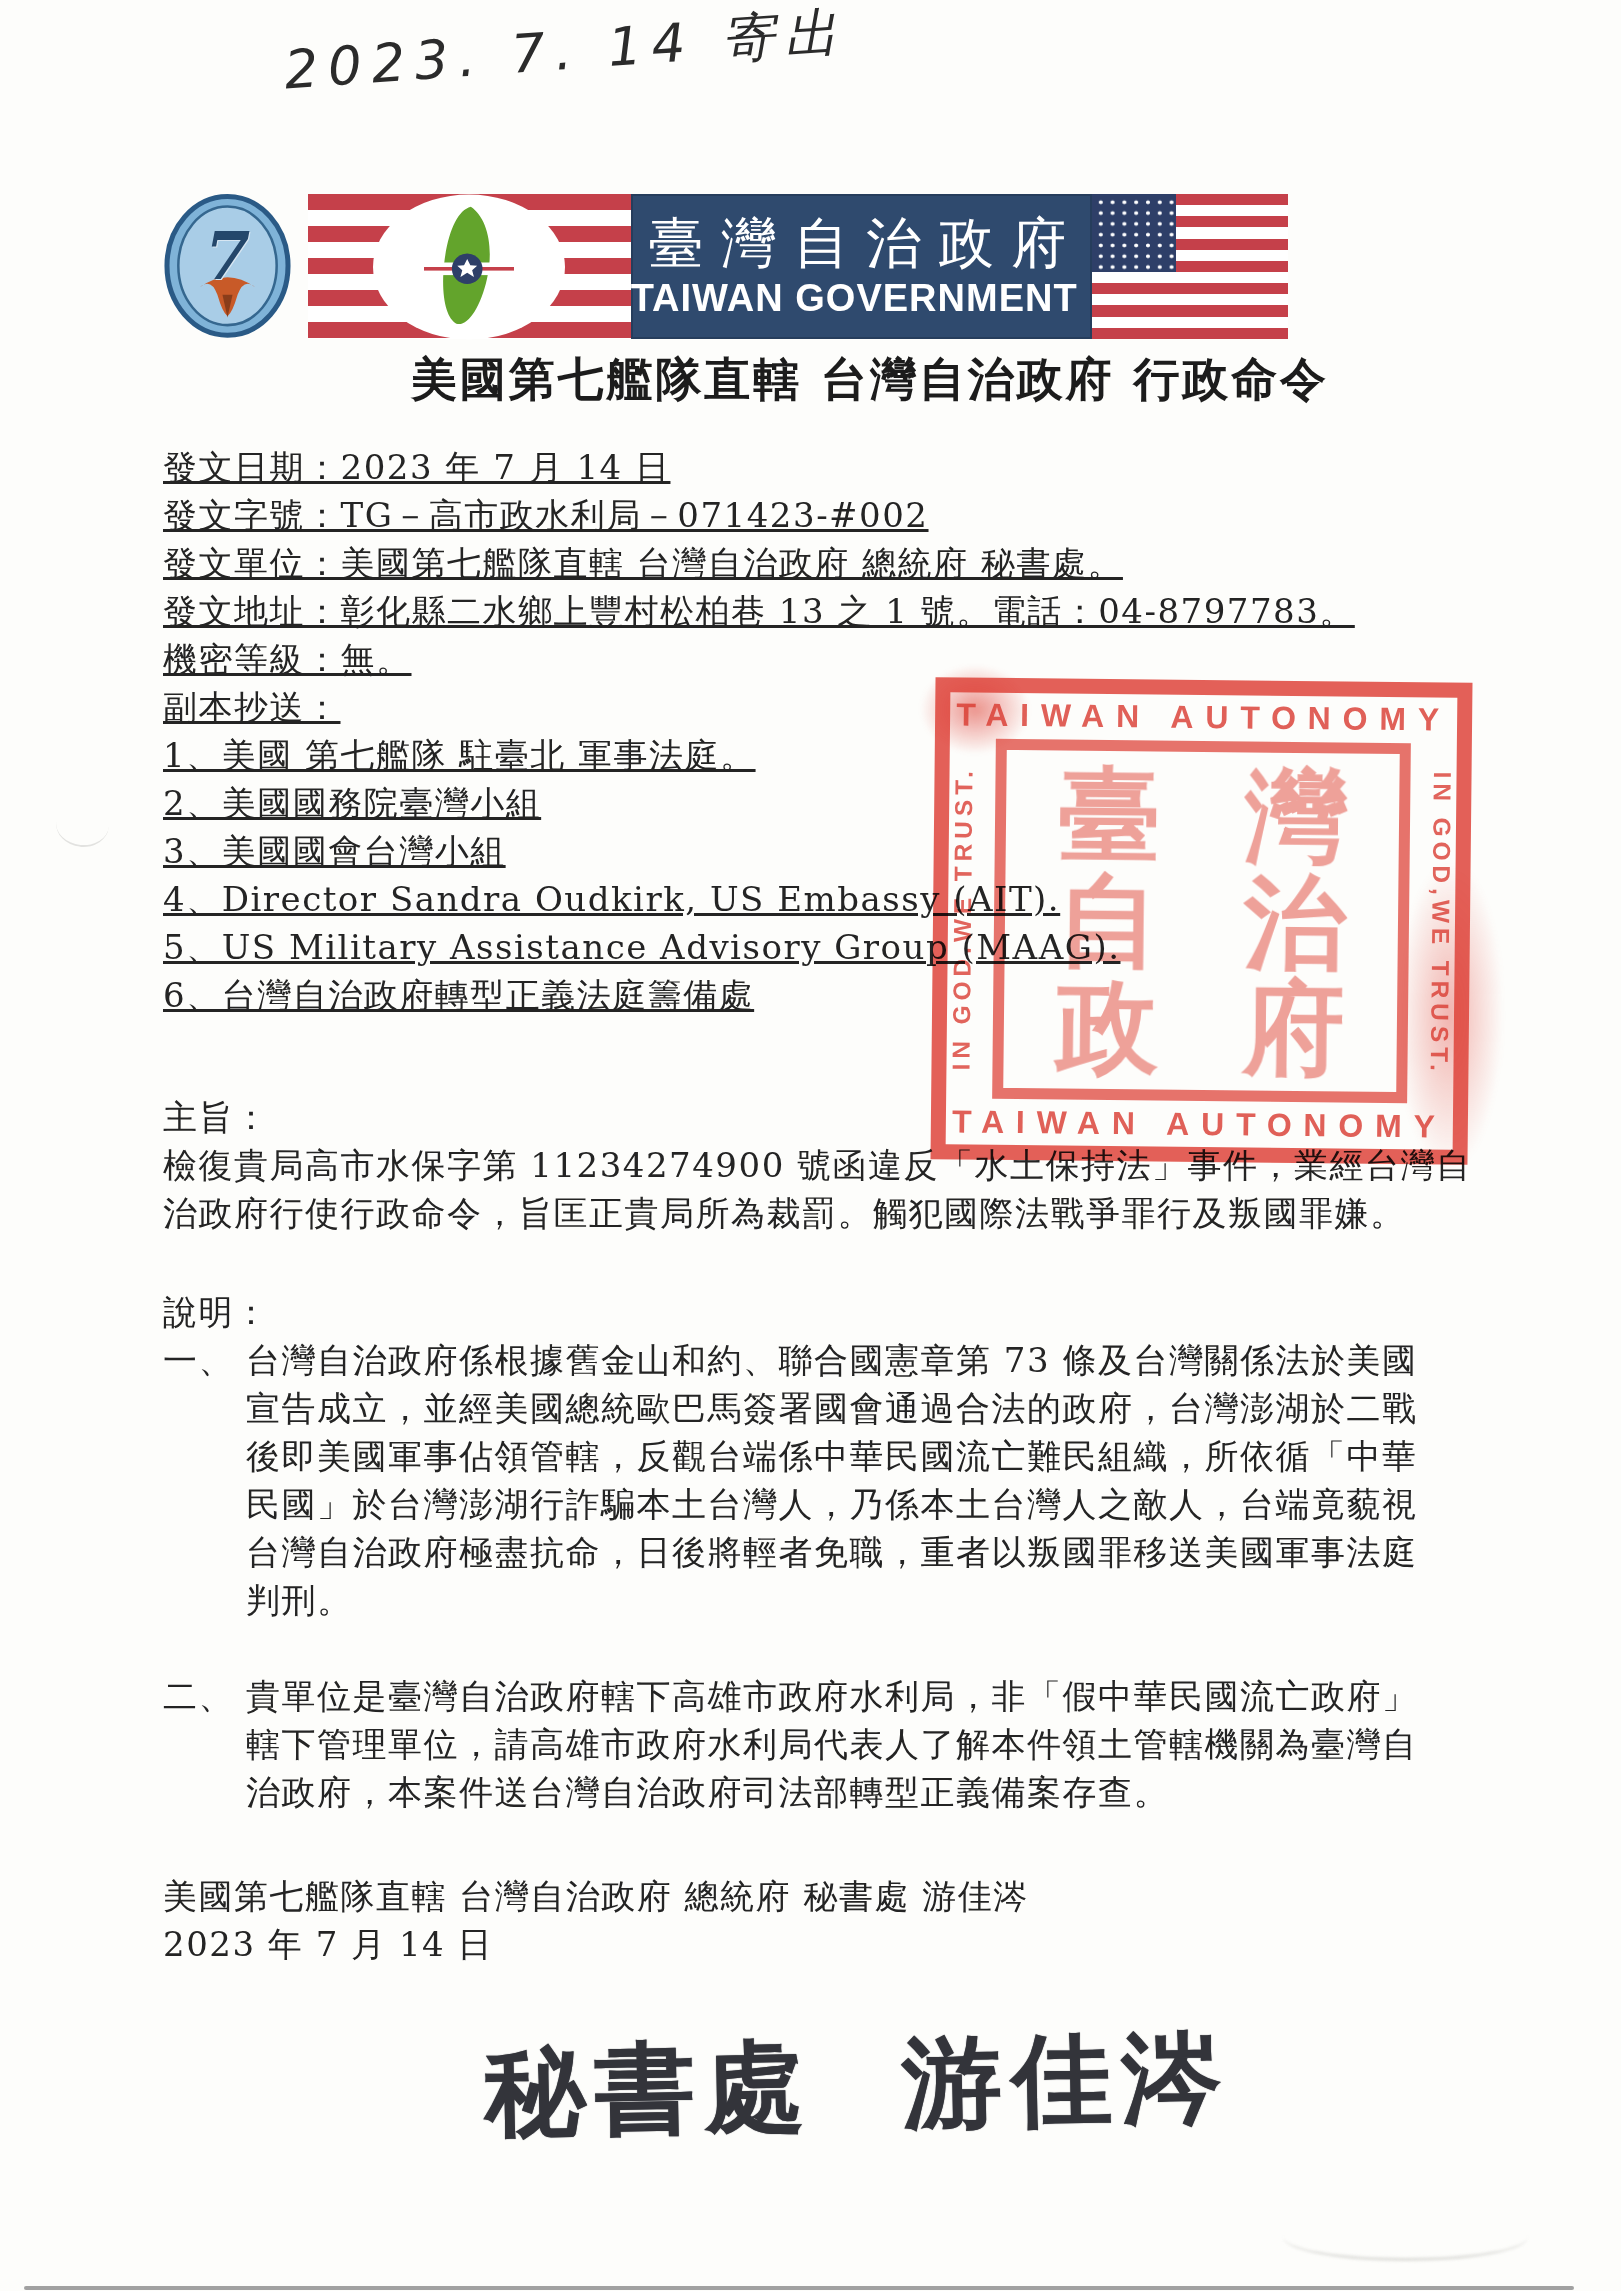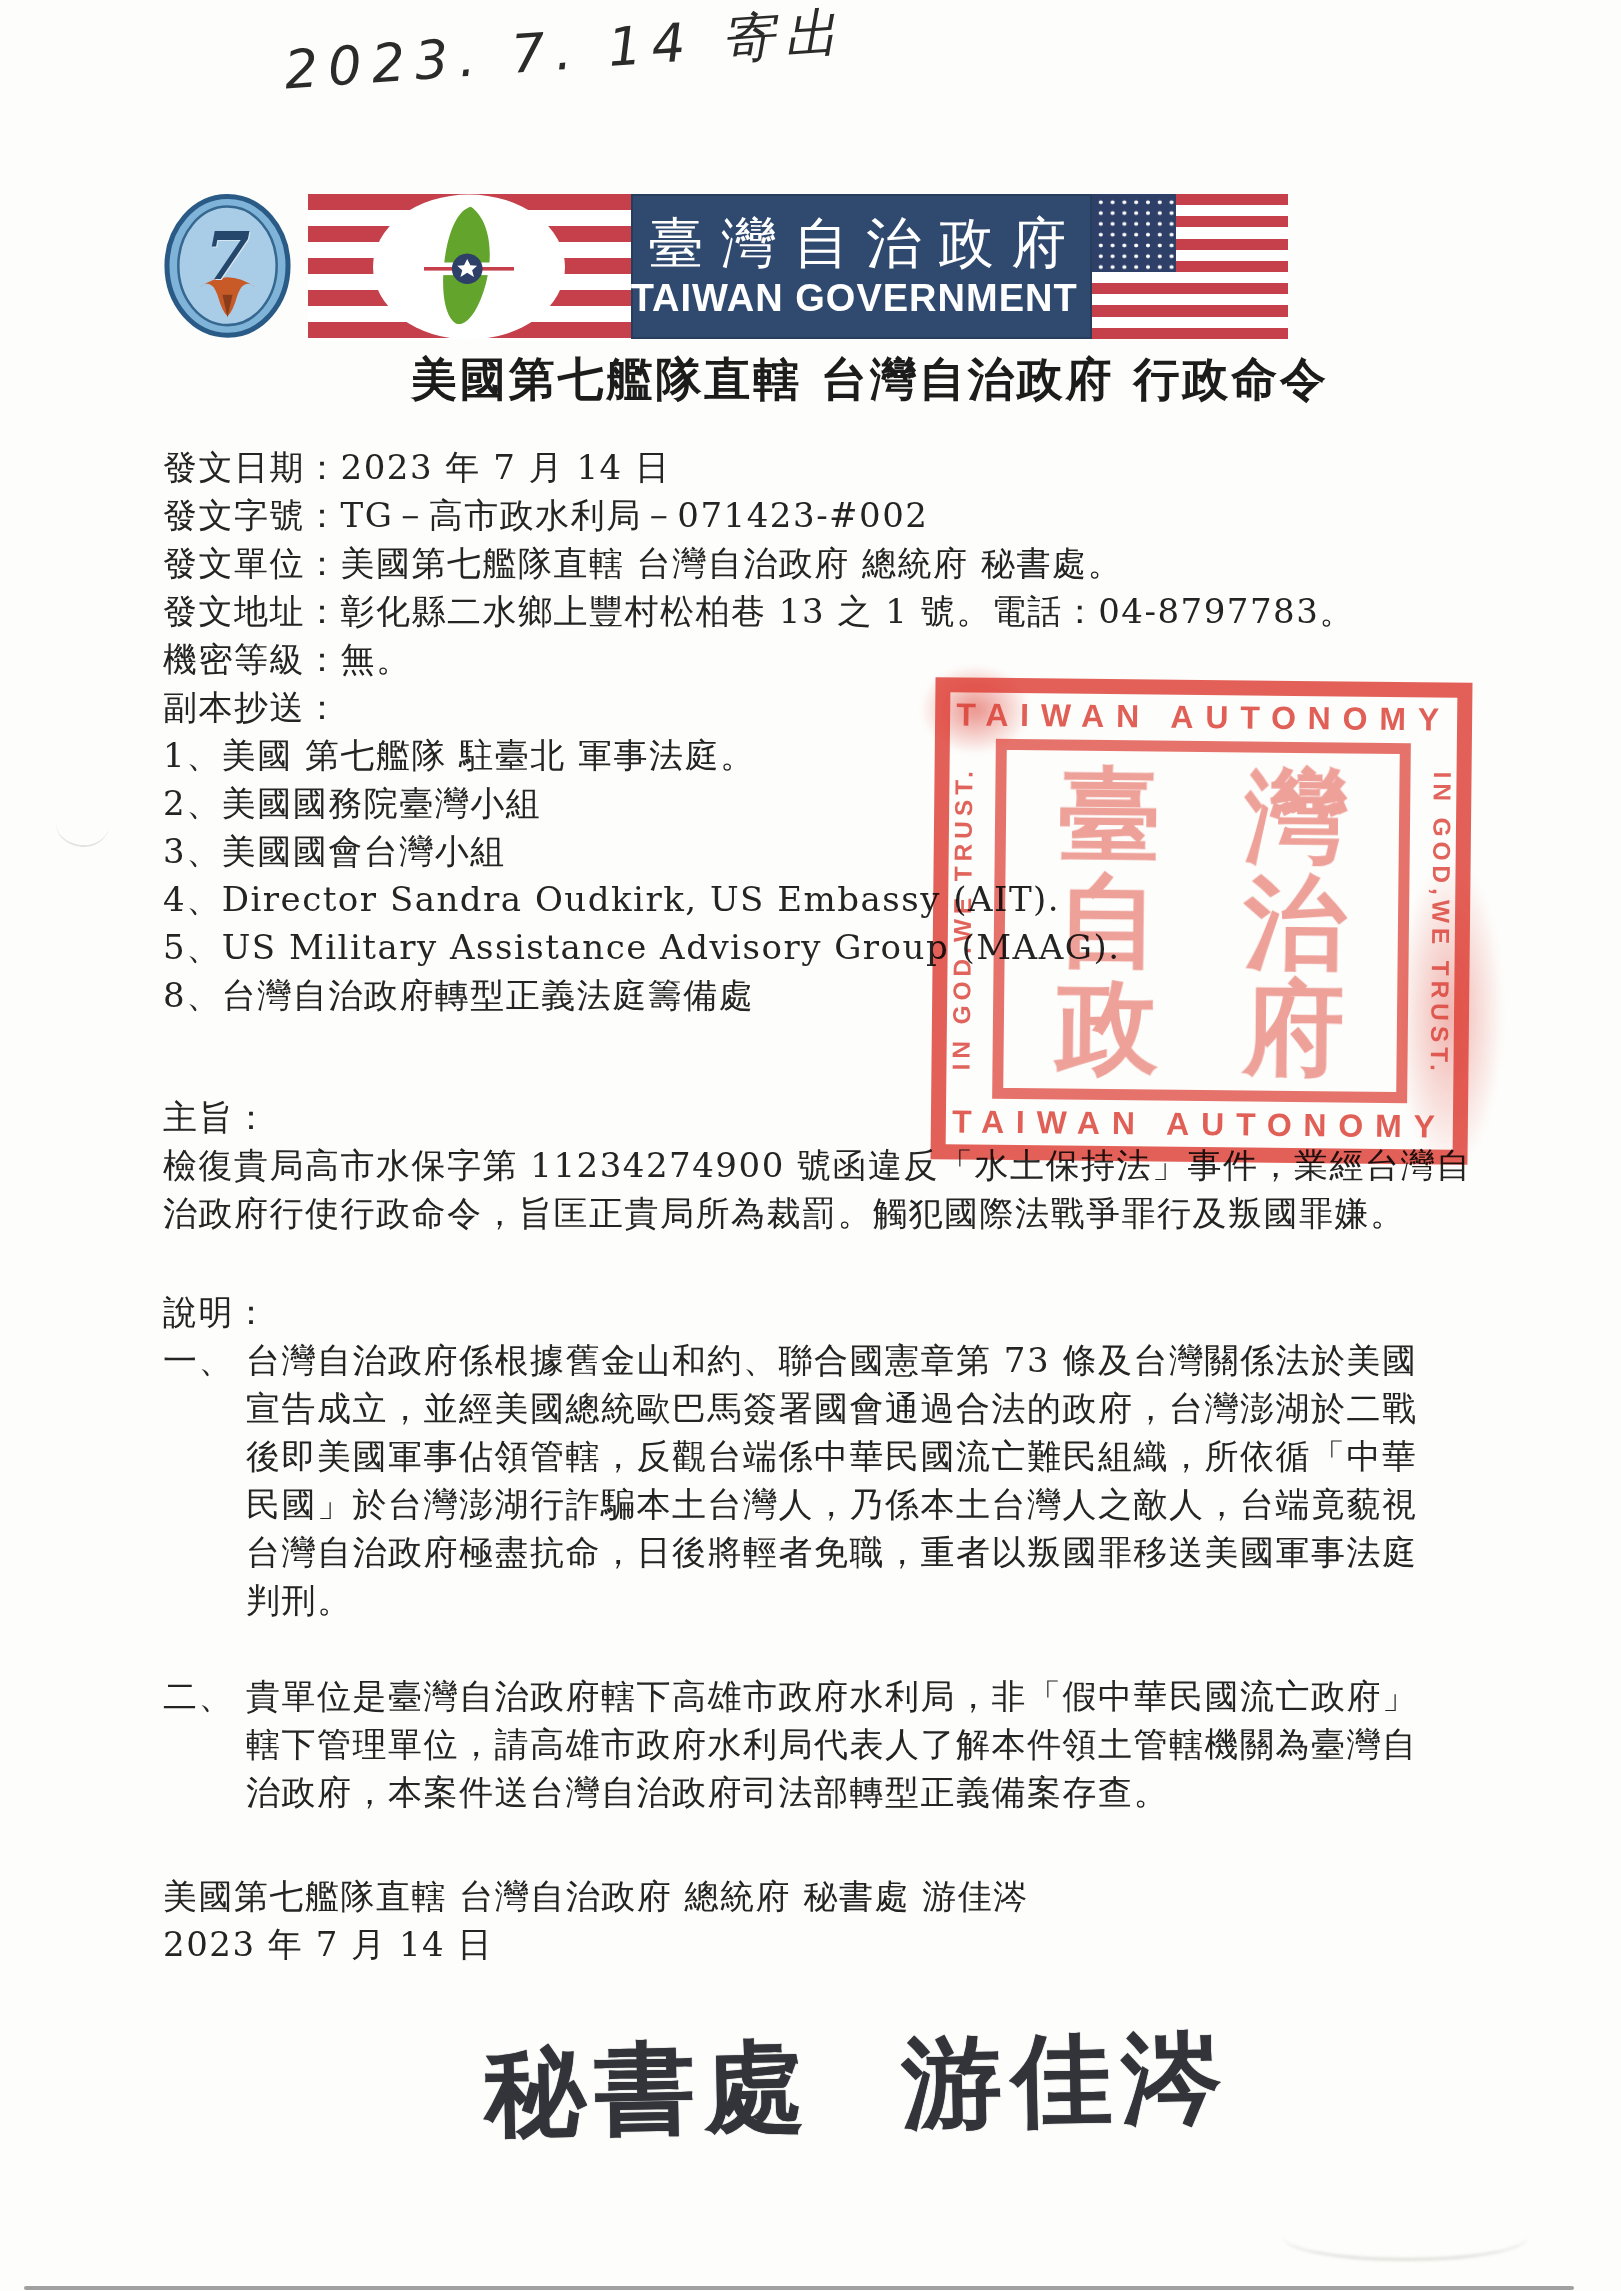--- a/index.html
+++ b/index.html
@@ -33,21 +33,21 @@
         background-image:radial-gradient(circle,#fff 1.6px,transparent 2.2px);
         background-size:11.8px 10.8px;background-position:2.9px 2.9px;}
 
   
   .title{position:absolute;top:349px;left:163px;width:1166px;text-align:right;
          font-size:46px;font-weight:bold;letter-spacing:2.9px;color:#1c1c1c;white-space:nowrap;}
 
   
   .body{position:absolute;top:443px;left:163px;width:1313px;font-size:34px;line-height:48px;
         letter-spacing:1.5px;color:#242424;}
-  .meta-line,.cc-item{white-space:nowrap;}
+  .meta-line,.cc-item{white-space:nowrap;text-decoration:underline;}
   .subject-label{margin-top:74px;}
   .subject-body{width:1313px;}
   .expl-label{margin-top:51px;}
   .para{display:flex;align-items:flex-start;}
   .para + .para{margin-top:48px;}
   .para .marker{flex:0 0 83px;white-space:nowrap;}
   .para .ptext{width:1181px;}
   .closing{margin-top:56px;}
   .closing div{white-space:nowrap;}
 
@@ -139,21 +139,21 @@
     <div class="meta-line">發文單位：美國第七艦隊直轄 台灣自治政府 總統府 秘書處。</div>
     <div class="meta-line">發文地址：彰化縣二水鄉上豐村松柏巷 13 之 1 號。電話：04-8797783。</div>
     <div class="meta-line">機密等級：無。</div>
     <div class="meta-line">副本抄送：</div>
 
     <div class="cc-item">1、美國 第七艦隊 駐臺北 軍事法庭。</div>
     <div class="cc-item">2、美國國務院臺灣小組</div>
     <div class="cc-item">3、美國國會台灣小組</div>
     <div class="cc-item">4、Director Sandra Oudkirk, US Embassy (AIT).</div>
     <div class="cc-item">5、US Military Assistance Advisory Group (MAAG).</div>
-    <div class="cc-item">8、台灣自治政府轉型正義法庭籌備處</div>
+    <div class="cc-item">6、台灣自治政府轉型正義法庭籌備處</div>
 
     <div class="subject-label">主旨：</div>
     <div class="subject-body">檢復貴局高市水保字第 11234274900 號函違反「水土保持法」事件，業經台灣自治政府行使行政命令，旨匡正貴局所為裁罰。觸犯國際法戰爭罪行及叛國罪嫌。</div>
 
     <div class="expl-label">說明：</div>
 
     <div class="para">
       <span class="marker">一、</span>
       <div class="ptext">台灣自治政府係根據舊金山和約、聯合國憲章第 73 條及台灣關係法於美國宣告成立，並經美國總統歐巴馬簽署國會通過合法的政府，台灣澎湖於二戰後即美國軍事佔領管轄，反觀台端係中華民國流亡難民組織，所依循「中華民國」於台灣澎湖行詐騙本土台灣人，乃係本土台灣人之敵人，台端竟藐視台灣自治政府極盡抗命，日後將輕者免職，重者以叛國罪移送美國軍事法庭判刑。</div>
     </div>

